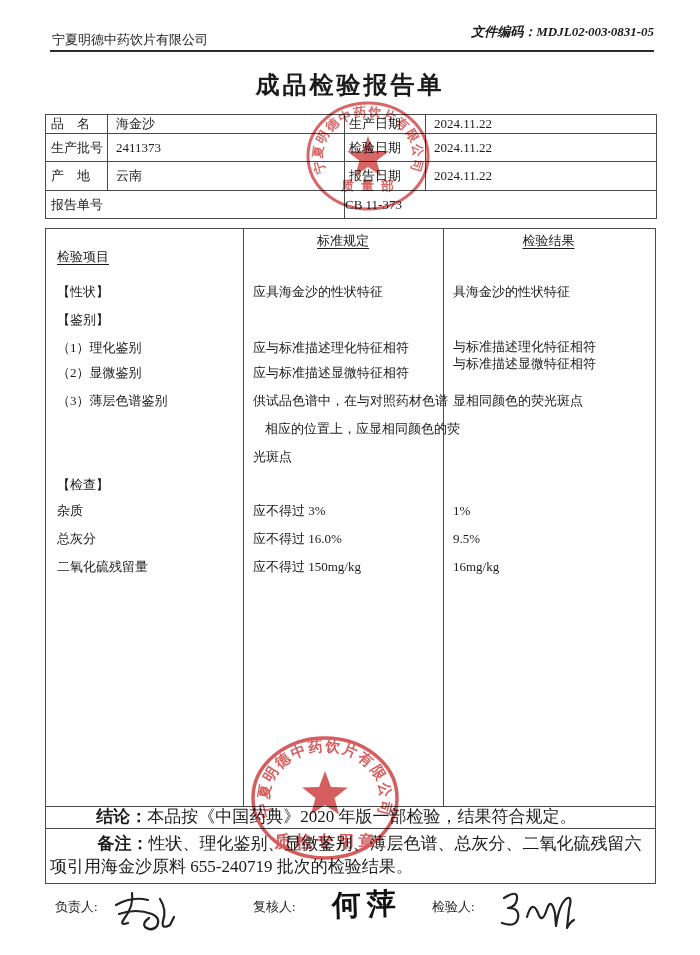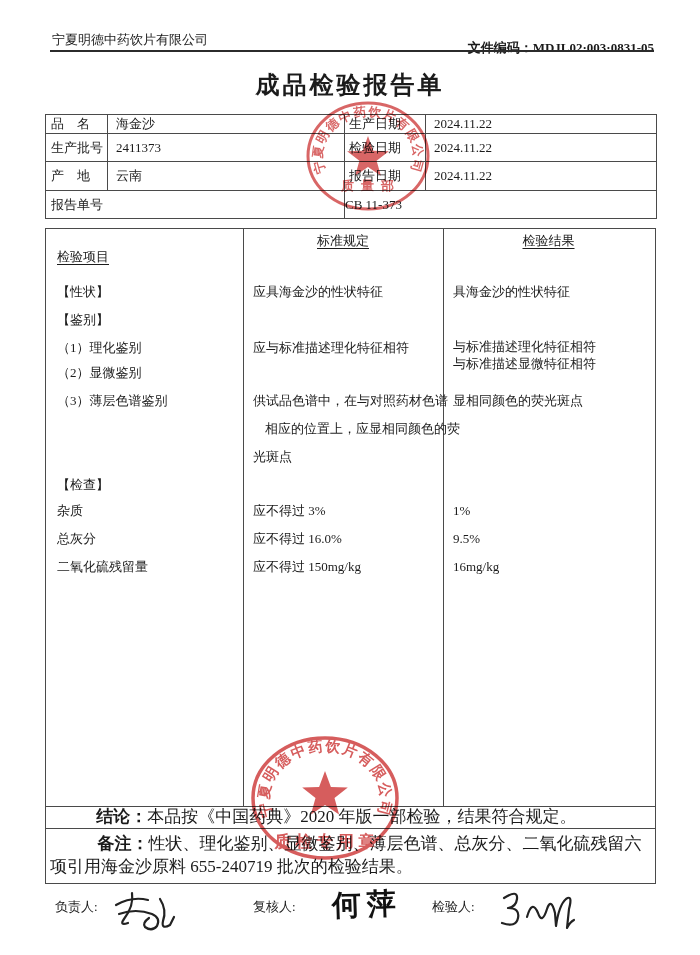--- a/index.html
+++ b/index.html
@@ -21,21 +21,21 @@
   .stamp{position:absolute;mix-blend-mode:multiply;pointer-events:none;}
   .sig-svg path{fill:none;stroke:#222;stroke-width:2.2;stroke-linecap:round;stroke-linejoin:round;}
   .sig-text{font-size:29px;font-weight:600;transform:rotate(-2deg);letter-spacing:6px;color:#111;}
 </style>
 </head>
 <body>
 
 <div class="page">
 
   <div class="abs t13" style="left:52px;top:31px;">宁夏明德中药饮片有限公司</div>
-  <div class="abs t13 bold" style="right:46px;top:39px;">
+  <div class="abs t13 bold" style="right:46px;top:23px;font-style:italic;">
     <span>文件编码：</span><span>MDJL02·003·0831-05</span>
   </div>
   <div class="rule" style="left:50px;top:50px;width:604px;height:2px;"></div>
 
   <div class="abs bold" style="left:0;top:69px;width:700px;text-align:center;font-size:24px;letter-spacing:3px;white-space:nowrap;">成品检验报告单</div>
 
   <table class="info">
     <colgroup>
         <col style="width:62px">
         <col style="width:237px">
@@ -85,20 +85,21 @@
   <div class="abs t13" style="left:57px;top:339px;">（1）理化鉴别</div>
   <div class="abs t13" style="left:57px;top:364px;">（2）显微鉴别</div>
   <div class="abs t13" style="left:57px;top:392px;">（3）薄层色谱鉴别</div>
   <div class="abs t13" style="left:57px;top:476px;">【检查】</div>
   <div class="abs t13" style="left:57px;top:502px;">杂质</div>
   <div class="abs t13" style="left:57px;top:530px;">总灰分</div>
   <div class="abs t13" style="left:57px;top:558px;">二氧化硫残留量</div>
 
   <div class="abs t13" style="left:253px;top:283px;">应具海金沙的性状特征</div>
   <div class="abs t13" style="left:253px;top:339px;">应与标准描述理化特征相符</div>
+  <div class="abs t13" style="left:253px;top:364px;">应与标准描述显微特征相符</div>
   <div class="abs t13" style="left:253px;top:392px;">供试品色谱中，在与对照药材色谱</div>
   <div class="abs t13" style="left:265px;top:420px;">相应的位置上，应显相同颜色的荧</div>
   <div class="abs t13" style="left:253px;top:448px;">光斑点</div>
   <div class="abs t13" style="left:253px;top:502px;">应不得过 3%</div>
   <div class="abs t13" style="left:253px;top:530px;">应不得过 16.0%</div>
   <div class="abs t13" style="left:253px;top:558px;">应不得过 150mg/kg</div>
 
   <div class="abs t13" style="left:453px;top:283px;">具海金沙的性状特征</div>
   <div class="abs t13" style="left:453px;top:338px;">与标准描述理化特征相符</div>
   <div class="abs t13" style="left:453px;top:355px;">与标准描述显微特征相符</div>

